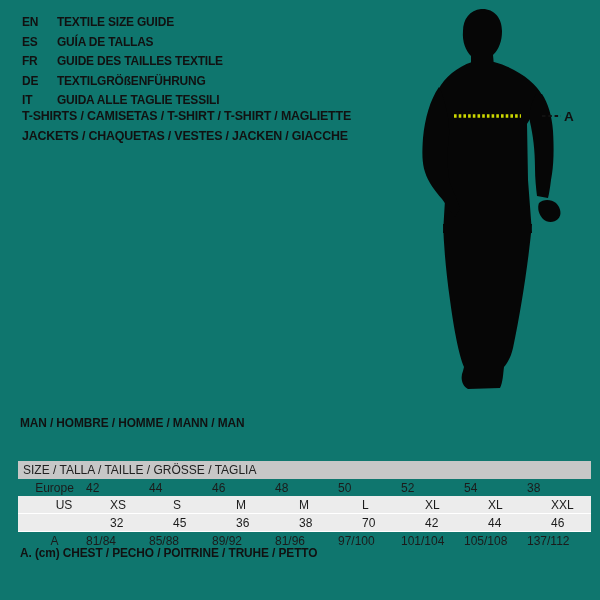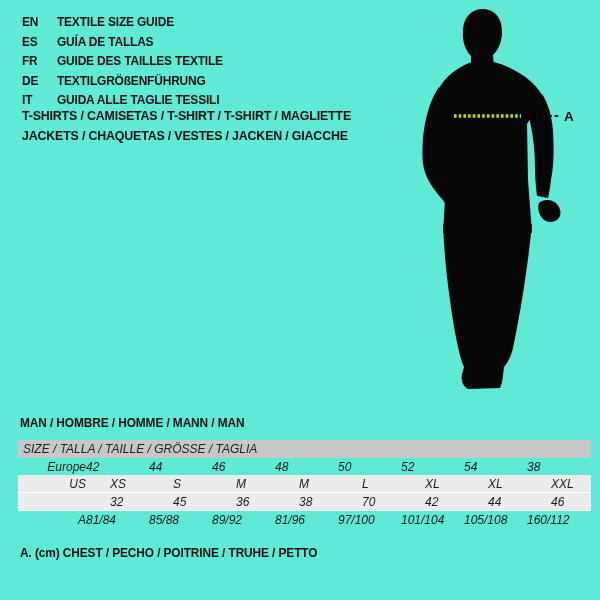--- a/index.html
+++ b/index.html
@@ -1,40 +1,40 @@
 <!DOCTYPE html>
 <html><head>
 <meta charset="utf-8">
 <style>
   html,body { margin:0; padding:0; background:#ffffff; }
   .page {
     position:relative; width:600px; height:600px; overflow:hidden;
-    background:#5eead4; color:#111;
+    background:#0f766e; color:#111;
     font-family:"Liberation Sans", sans-serif;
   }
   
   .langs { position:absolute; left:22px; top:12px; transform:scaleX(0.92); transform-origin:left top; }
   .lang-row { display:flex; height:19.5px; align-items:center; font-weight:bold; font-size:13px; letter-spacing:-0.2px; white-space:nowrap; }
   .lang-code { width:38px; flex:0 0 38px; }
   
   .cats { position:absolute; left:22px; top:106px; transform:scaleX(0.92); transform-origin:left top; }
   .cat-line { font-weight:bold; font-size:13.5px; line-height:19.5px; letter-spacing:-0.2px; white-space:nowrap; }
   
   .figure-svg { position:absolute; left:400px; top:0; }
   
   .man-title { position:absolute; left:20px; top:416px; font-weight:bold; font-size:12.5px; letter-spacing:-0.1px; transform:scaleX(0.95); transform-origin:left top; white-space:nowrap; }
   
   table.size {
-    position:absolute; left:18px; top:440px; width:573px;
+    position:absolute; left:18px; top:461px; width:573px;
     border-collapse:collapse; table-layout:fixed;
-    font-size:12px; color:#1b1b1b;font-style:italic;
+    font-size:12px; color:#1b1b1b;
   }
   table.size td { height:17px; padding:0; text-align:left; font-weight:normal; overflow:hidden; white-space:nowrap; }
   table.size tr.hdr td { height:18px; text-align:left; padding-left:5px; background:#c7c7c7; font-size:12px; color:#222; }
-  table.size td.lbl { text-align:right; padding-left:5px; }
+  table.size td.lbl { text-align:center; padding-left:5px; }
   table.size tr.gray td { background:#ececec; border-bottom:1px solid #ffffff;padding-left:24px; }
   
   .footnote { position:absolute; left:20px; top:546px; font-weight:bold; font-size:12.5px; letter-spacing:-0.1px; transform:scaleX(0.95); transform-origin:left top; white-space:nowrap; }
 </style>
 </head>
 <body>
 
 <div class="page">
 
   <div class="langs">
@@ -141,20 +141,20 @@
     </tr>
     <tr>
       <td class="lbl">A</td>
       <td>81/84</td>
       <td>85/88</td>
       <td>89/92</td>
       <td>81/96</td>
       <td>97/100</td>
       <td>101/104</td>
       <td>105/108</td>
-      <td>160/112</td>
+      <td>137/112</td>
     </tr>
   </tbody>
     </table>
 
   <div class="footnote">A. (cm) CHEST / PECHO / POITRINE / TRUHE / PETTO</div>
 
 </div>
 
 </body></html>

